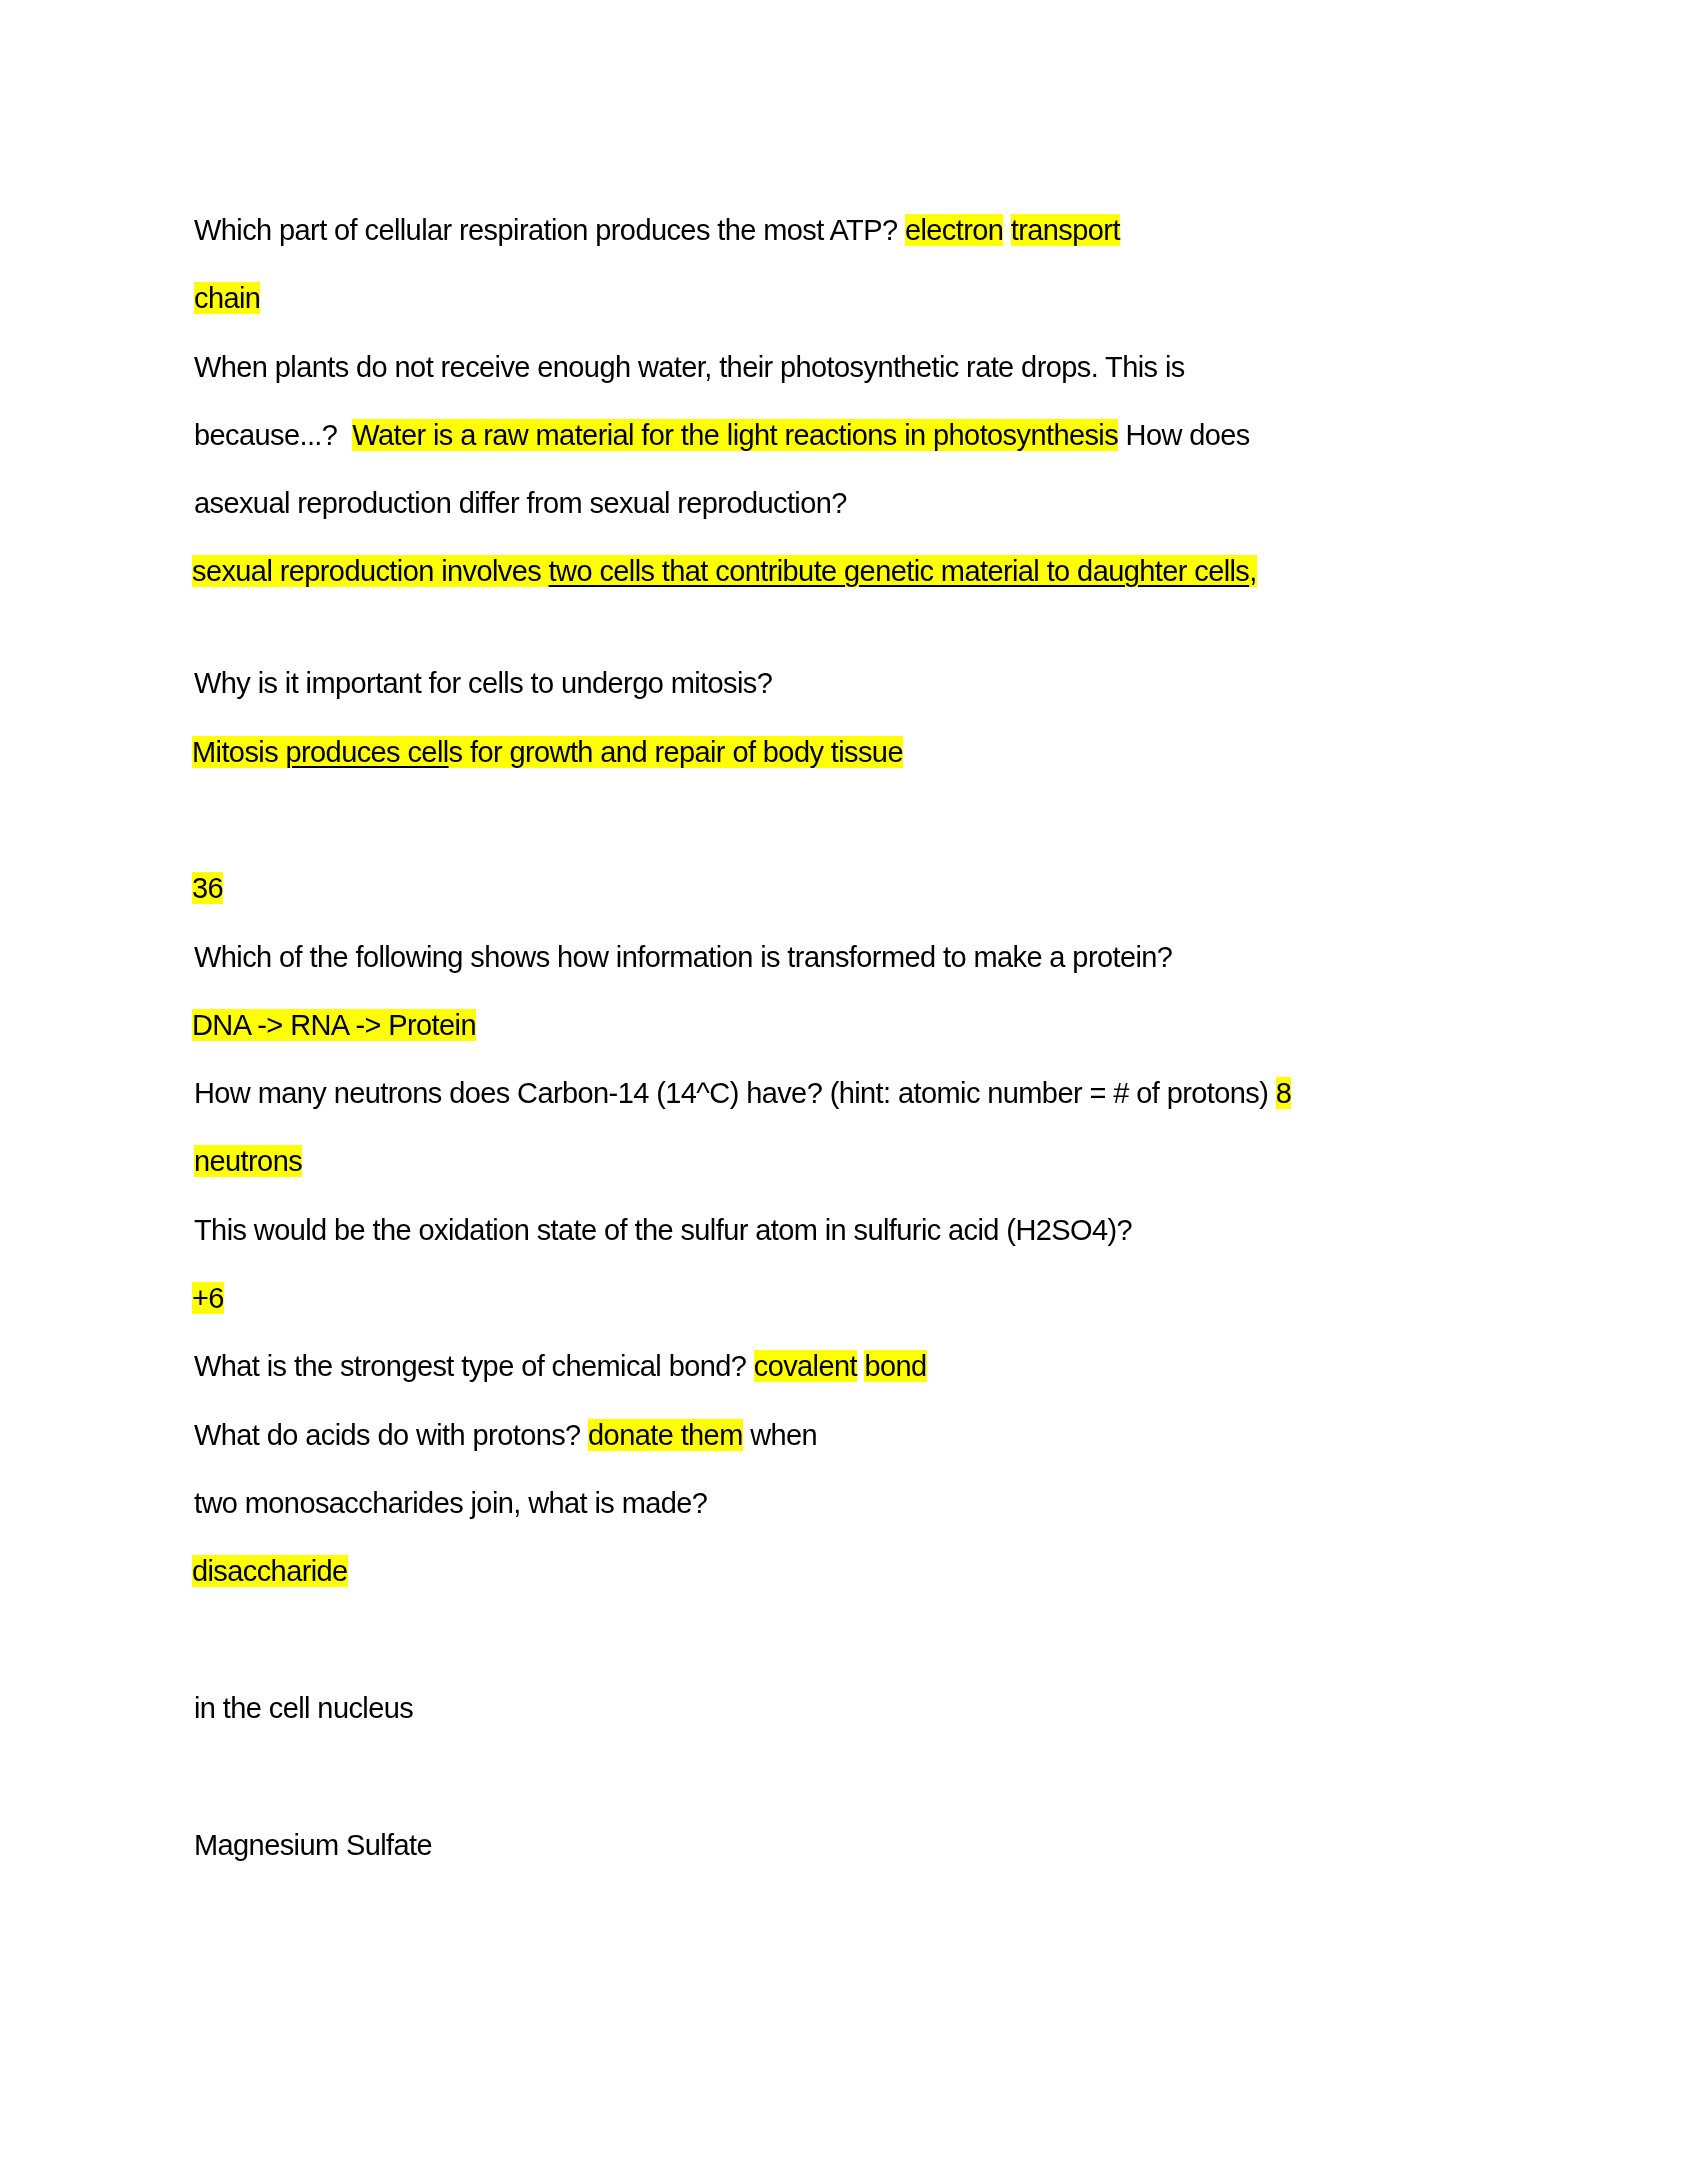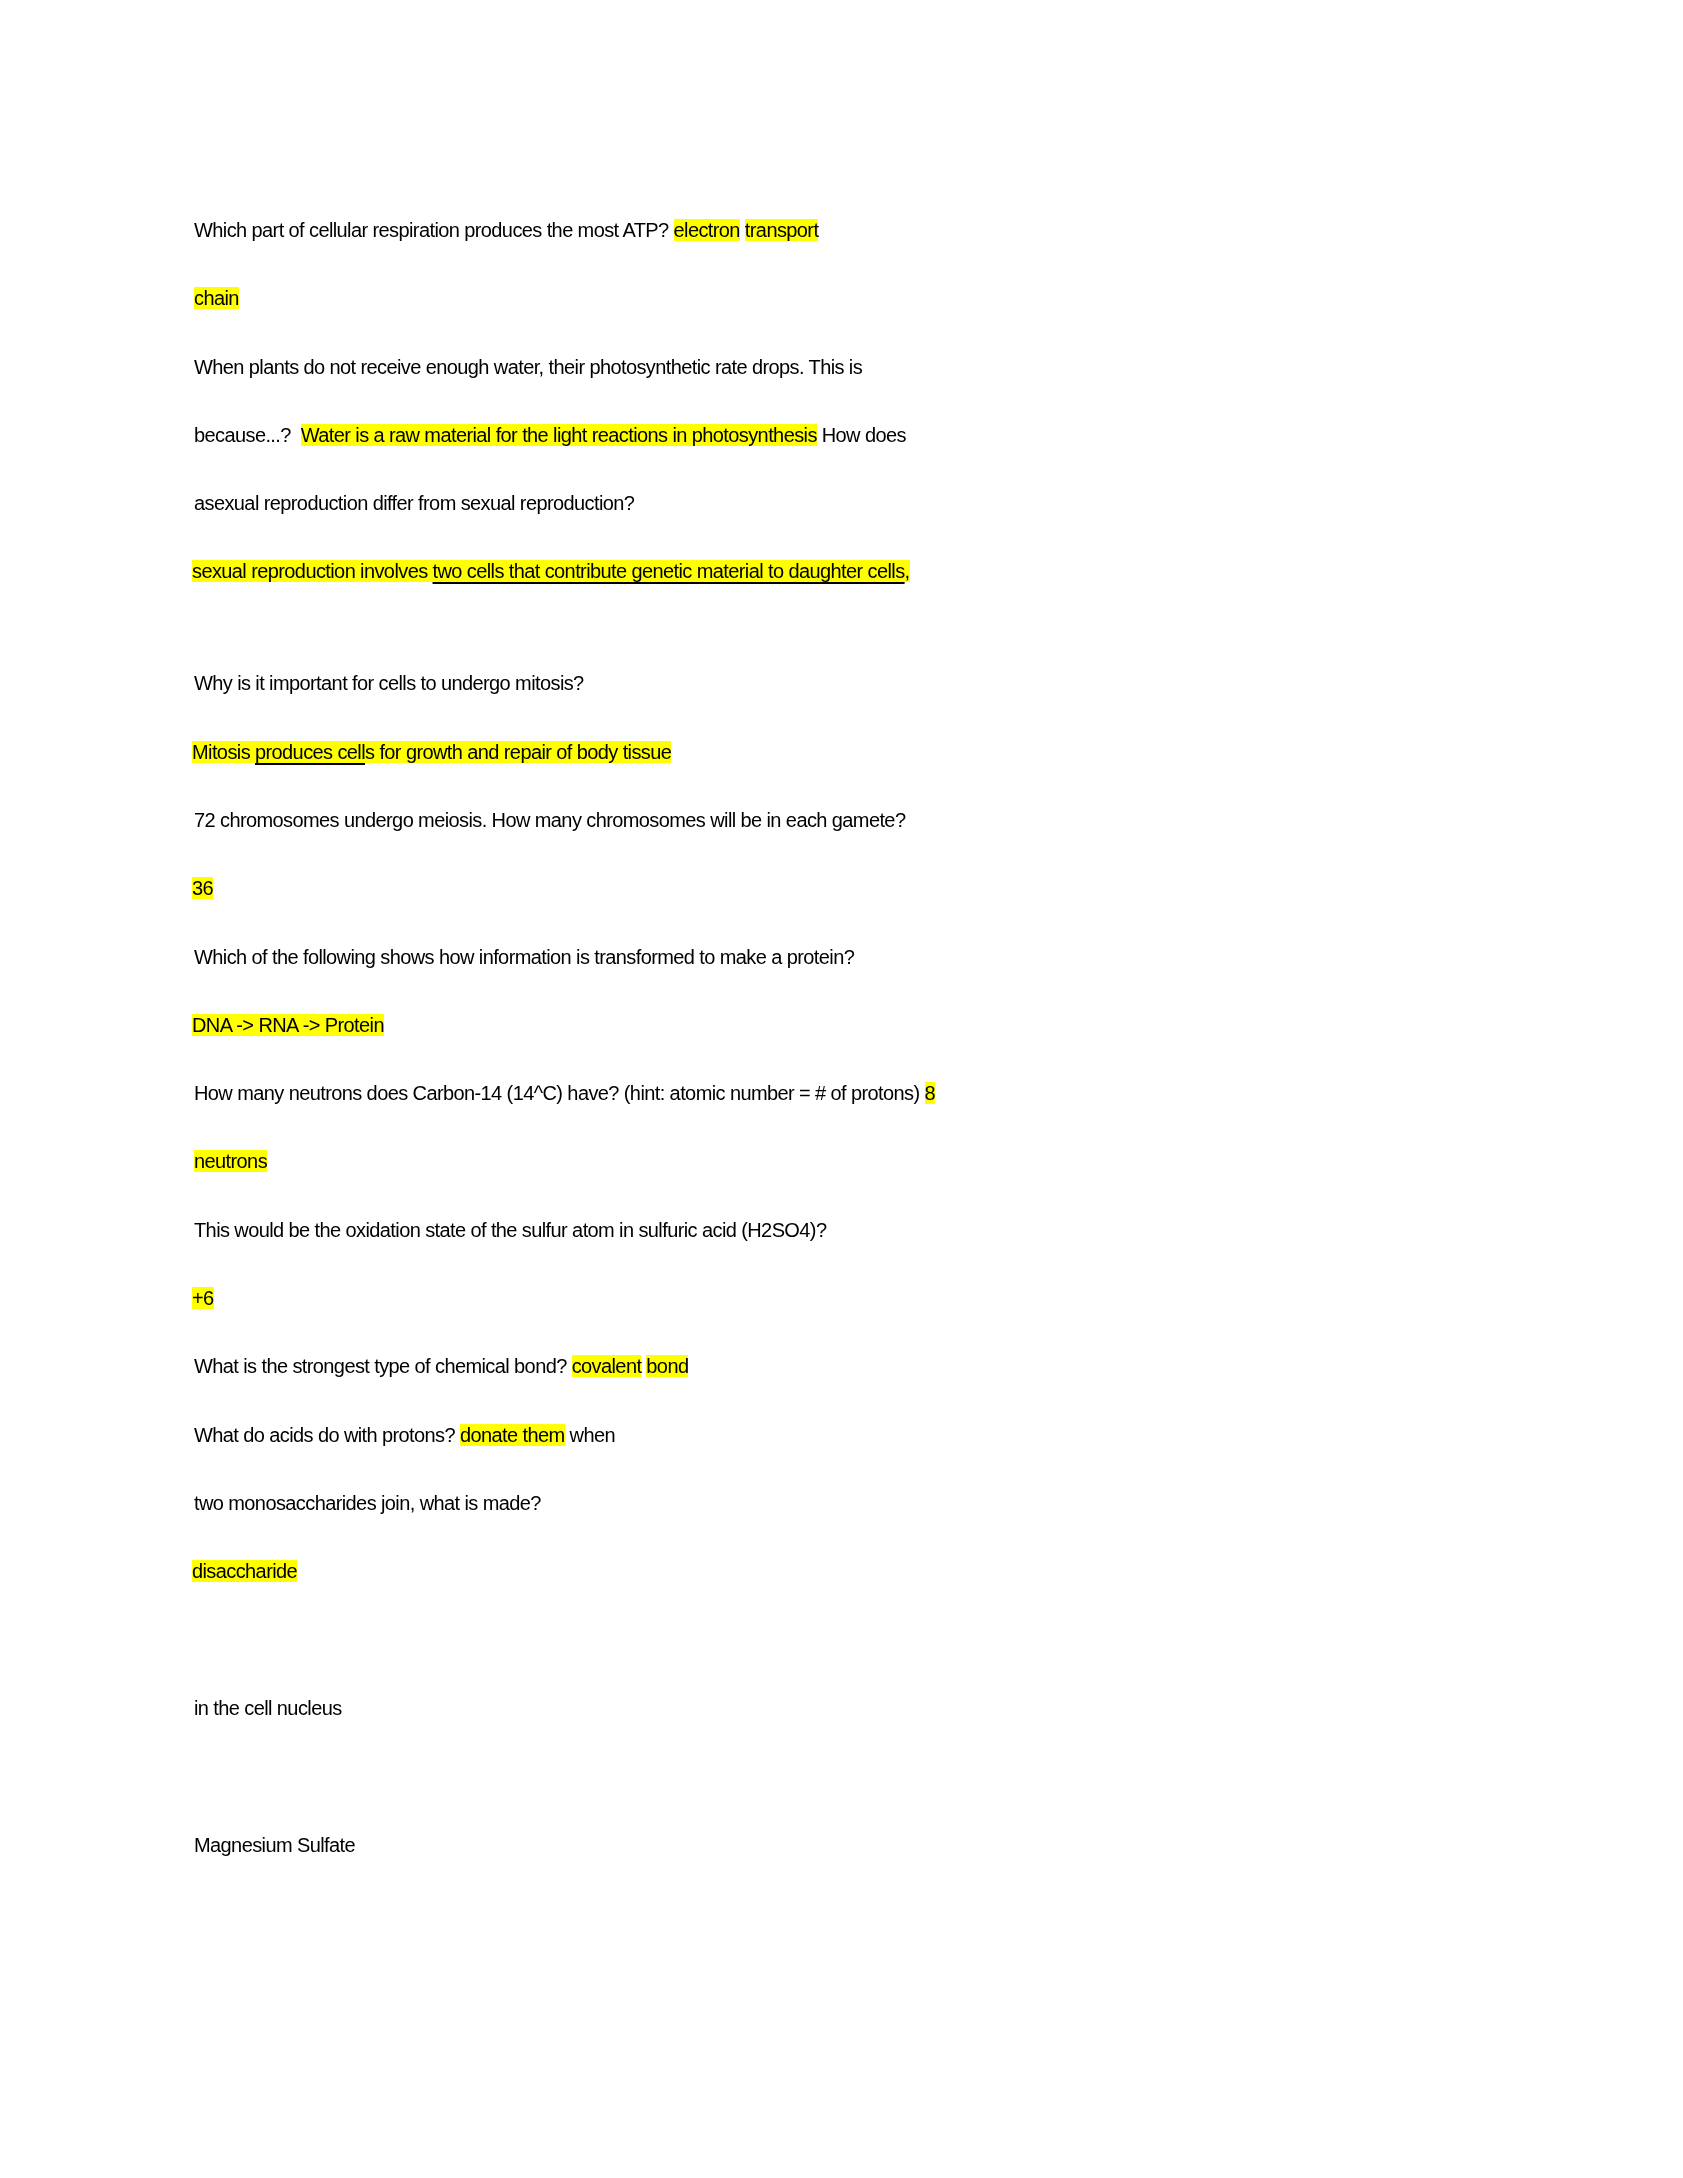--- a/index.html
+++ b/index.html
@@ -1,19 +1,19 @@
 <!DOCTYPE html>
 <html><head>
 <meta charset="utf-8">
 <style>
   html, body { margin: 0; padding: 0; background: #ffffff; }
   body { width: 1683px; height: 2178px; position: relative; overflow: hidden;
          font-family: "Liberation Sans", sans-serif; color: #000; }
   .page { position: absolute; left: 0; top: 0; width: 1683px; height: 2178px; background: #fff; }
-  .line { position: absolute; left: 194px; font-size: 20px; line-height: 40px; white-space: nowrap;
+  .line { position: absolute; left: 194px; font-size: 29px; line-height: 40px; white-space: nowrap;
           letter-spacing: -0.6px; text-align: right; }
   .hl { background: #ffff00; }
   .ul { text-decoration: underline; text-decoration-thickness: 2px; text-underline-offset: 4px; margin-top: 16px; }
 </style>
 </head>
 <body>
 
 <div class="page">
 
   <div class="line" style="top:210px">
@@ -37,23 +37,20 @@
     <span class="hl"><span style="white-space:pre">sexual reproduction involves </span><span class="ul">two cells that contribute genetic material to daughter cells</span><span>,</span></span>
   </div>
 
   <div class="line" style="top:663px">
     <span>Why is it important for cells to undergo mitosis?</span>
   </div>
   <div class="line" style="top:732px; left:192px">
     <span class="hl"><span style="white-space:pre">Mitosis </span><span class="ul">produces cell</span><span>s for growth and repair of body tissue</span></span>
   </div>
 
-  <div class="line" style="top:800px">
-    <span>72 chromosomes undergo meiosis. How many chromosomes will be in each gamete?</span>
-  </div>
   <div class="line" style="top:868px; left:192px">
     <span class="hl">36</span>
   </div>
 
   <div class="line" style="top:937px">
     <span>Which of the following shows how information is transformed to make a protein?</span>
   </div>
   <div class="line" style="top:1005px; left:192px">
     <span class="hl">DNA -&gt; RNA -&gt; Protein</span>
   </div>

